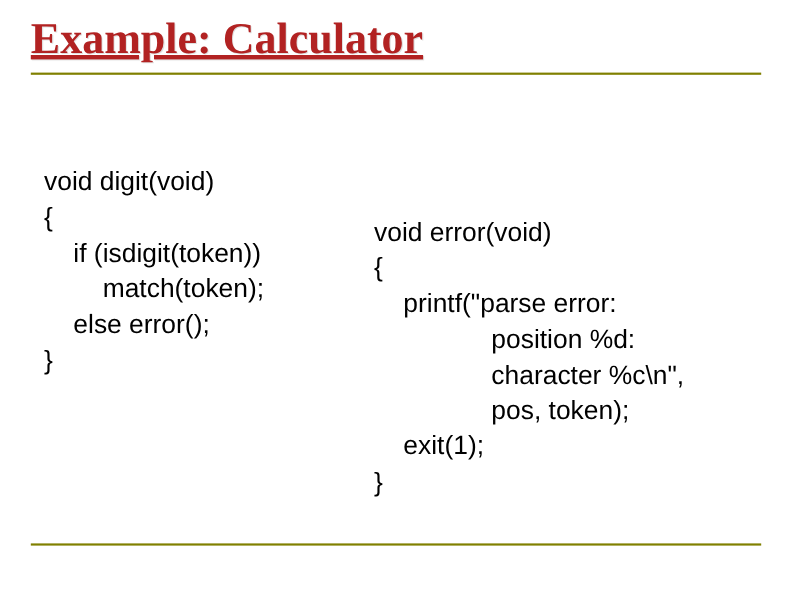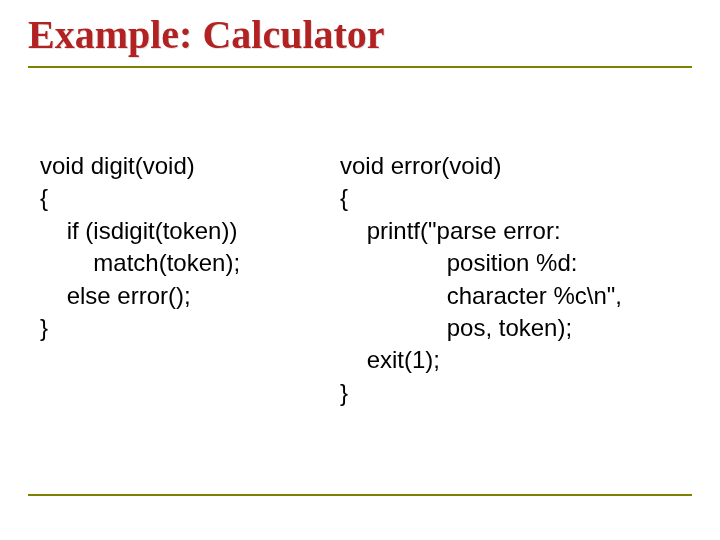--- a/index.html
+++ b/index.html
@@ -24,20 +24,21 @@
     width: 664px;
     padding-bottom: 10px;
     border-bottom: 2px solid #808000;
   }
   .title {
     font-size: 40px;
     font-weight: bold;
     color: #b22222;
     text-shadow: 1px 1px 0 rgba(0,0,0,0.12);
     line-height: 1.05;
+    text-decoration: underline;
   }
   .body {
     position: absolute;
     left: 40px;
     top: 150px;
     width: 640px;
     display: flex;
     flex-direction: row;
   }
   .col {
@@ -45,20 +46,21 @@
     font-size: 24px;
     color: #000;
     line-height: 1.35;
     white-space: pre;
   }
   .col-left {
     width: 300px;
   }
   .col-right {
     width: 340px;
+    margin-top: 46px;
   }
   .footer-rule {
     position: absolute;
     left: 28px;
     right: 28px;
     bottom: 44px;
     border-top: 2px solid #808000;
     height: 0;
   }
 </style>

